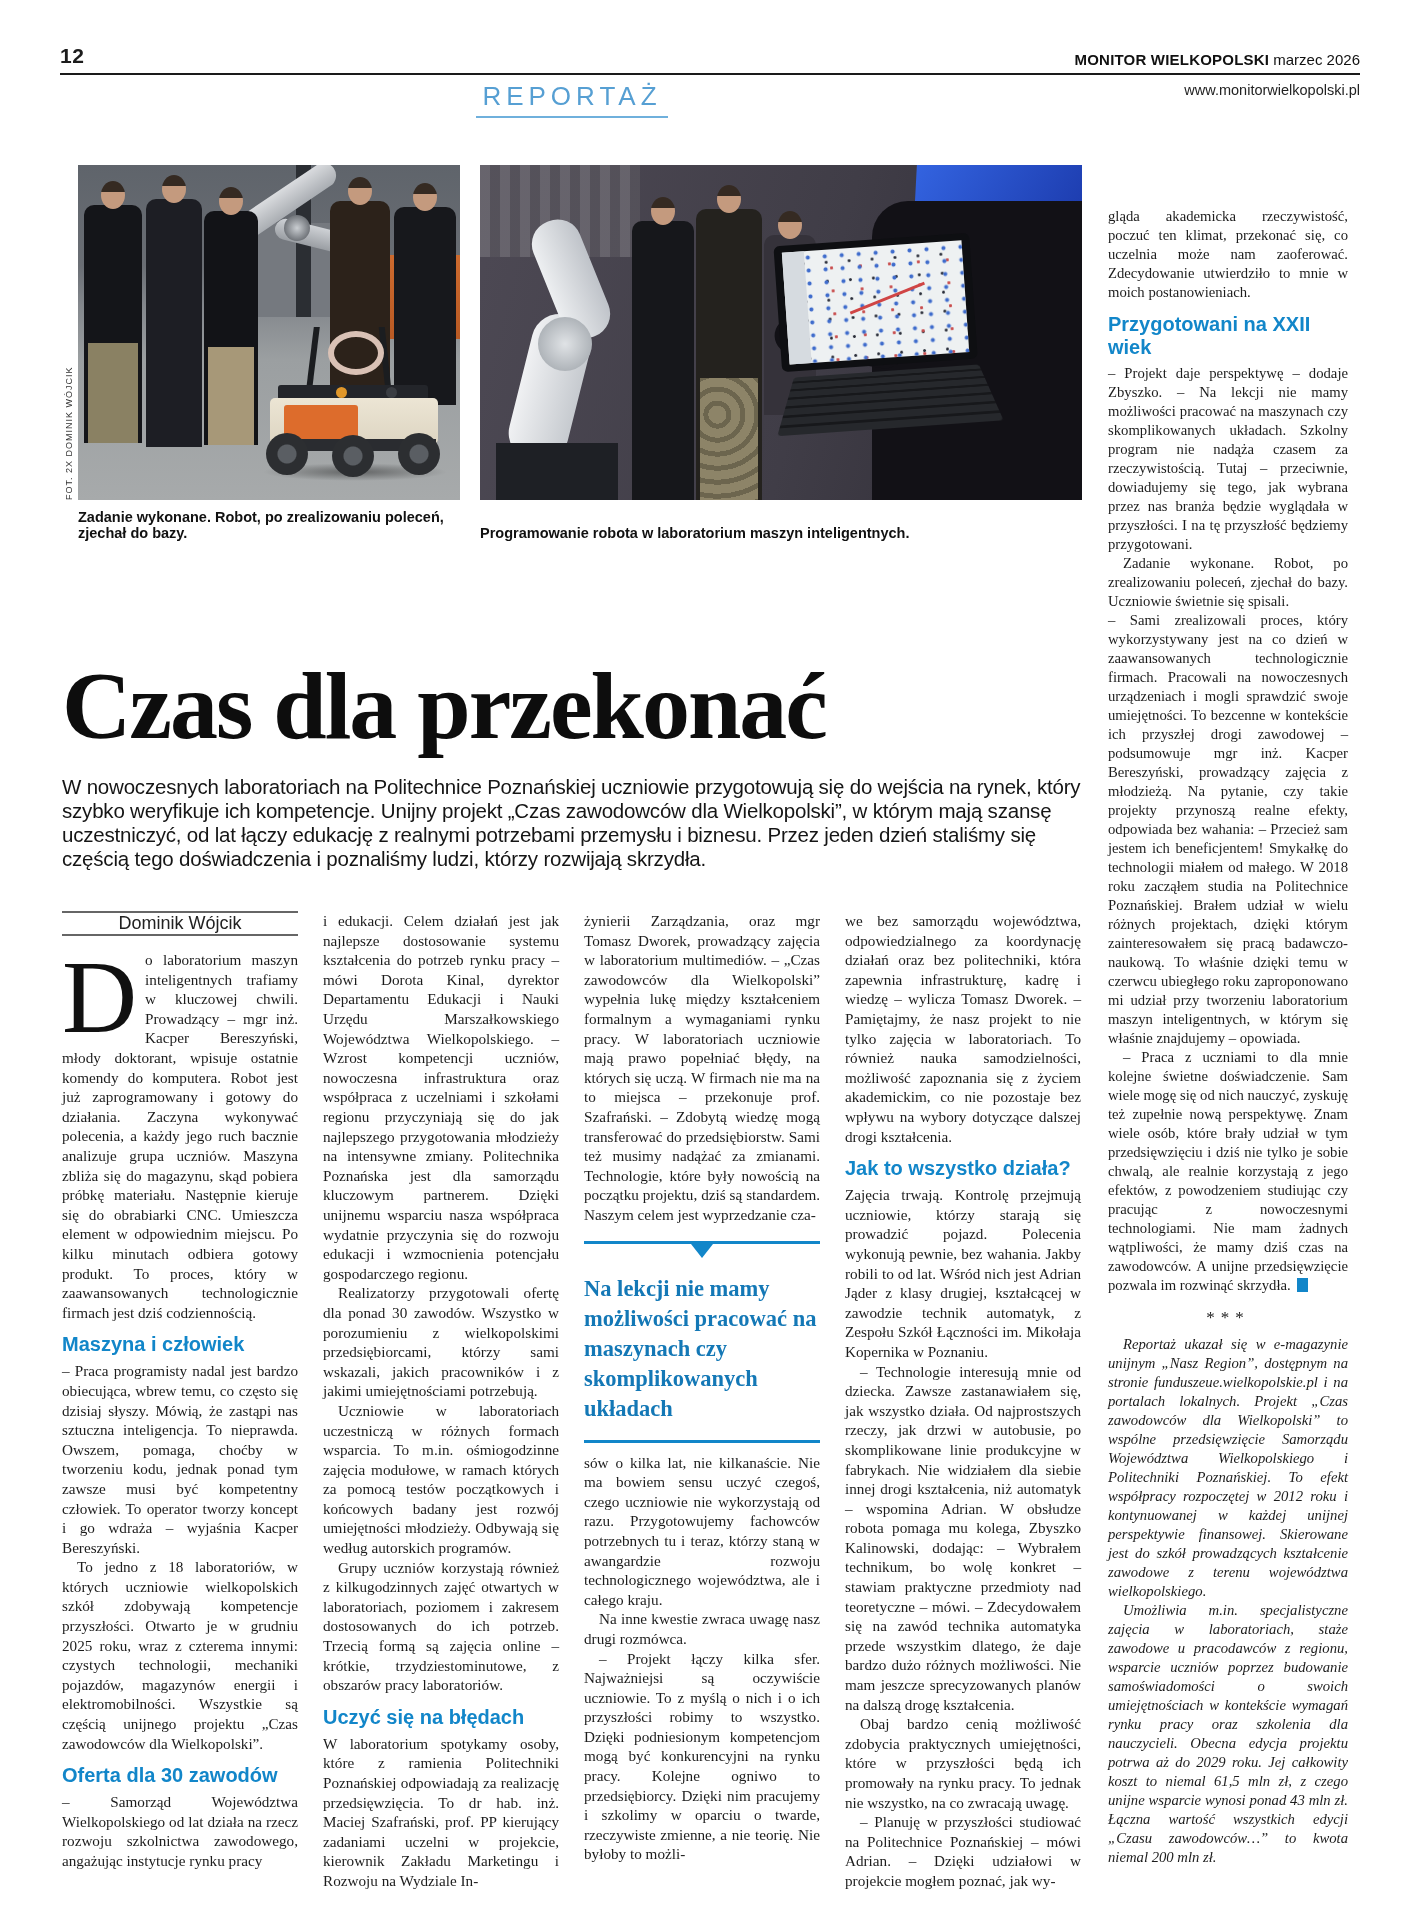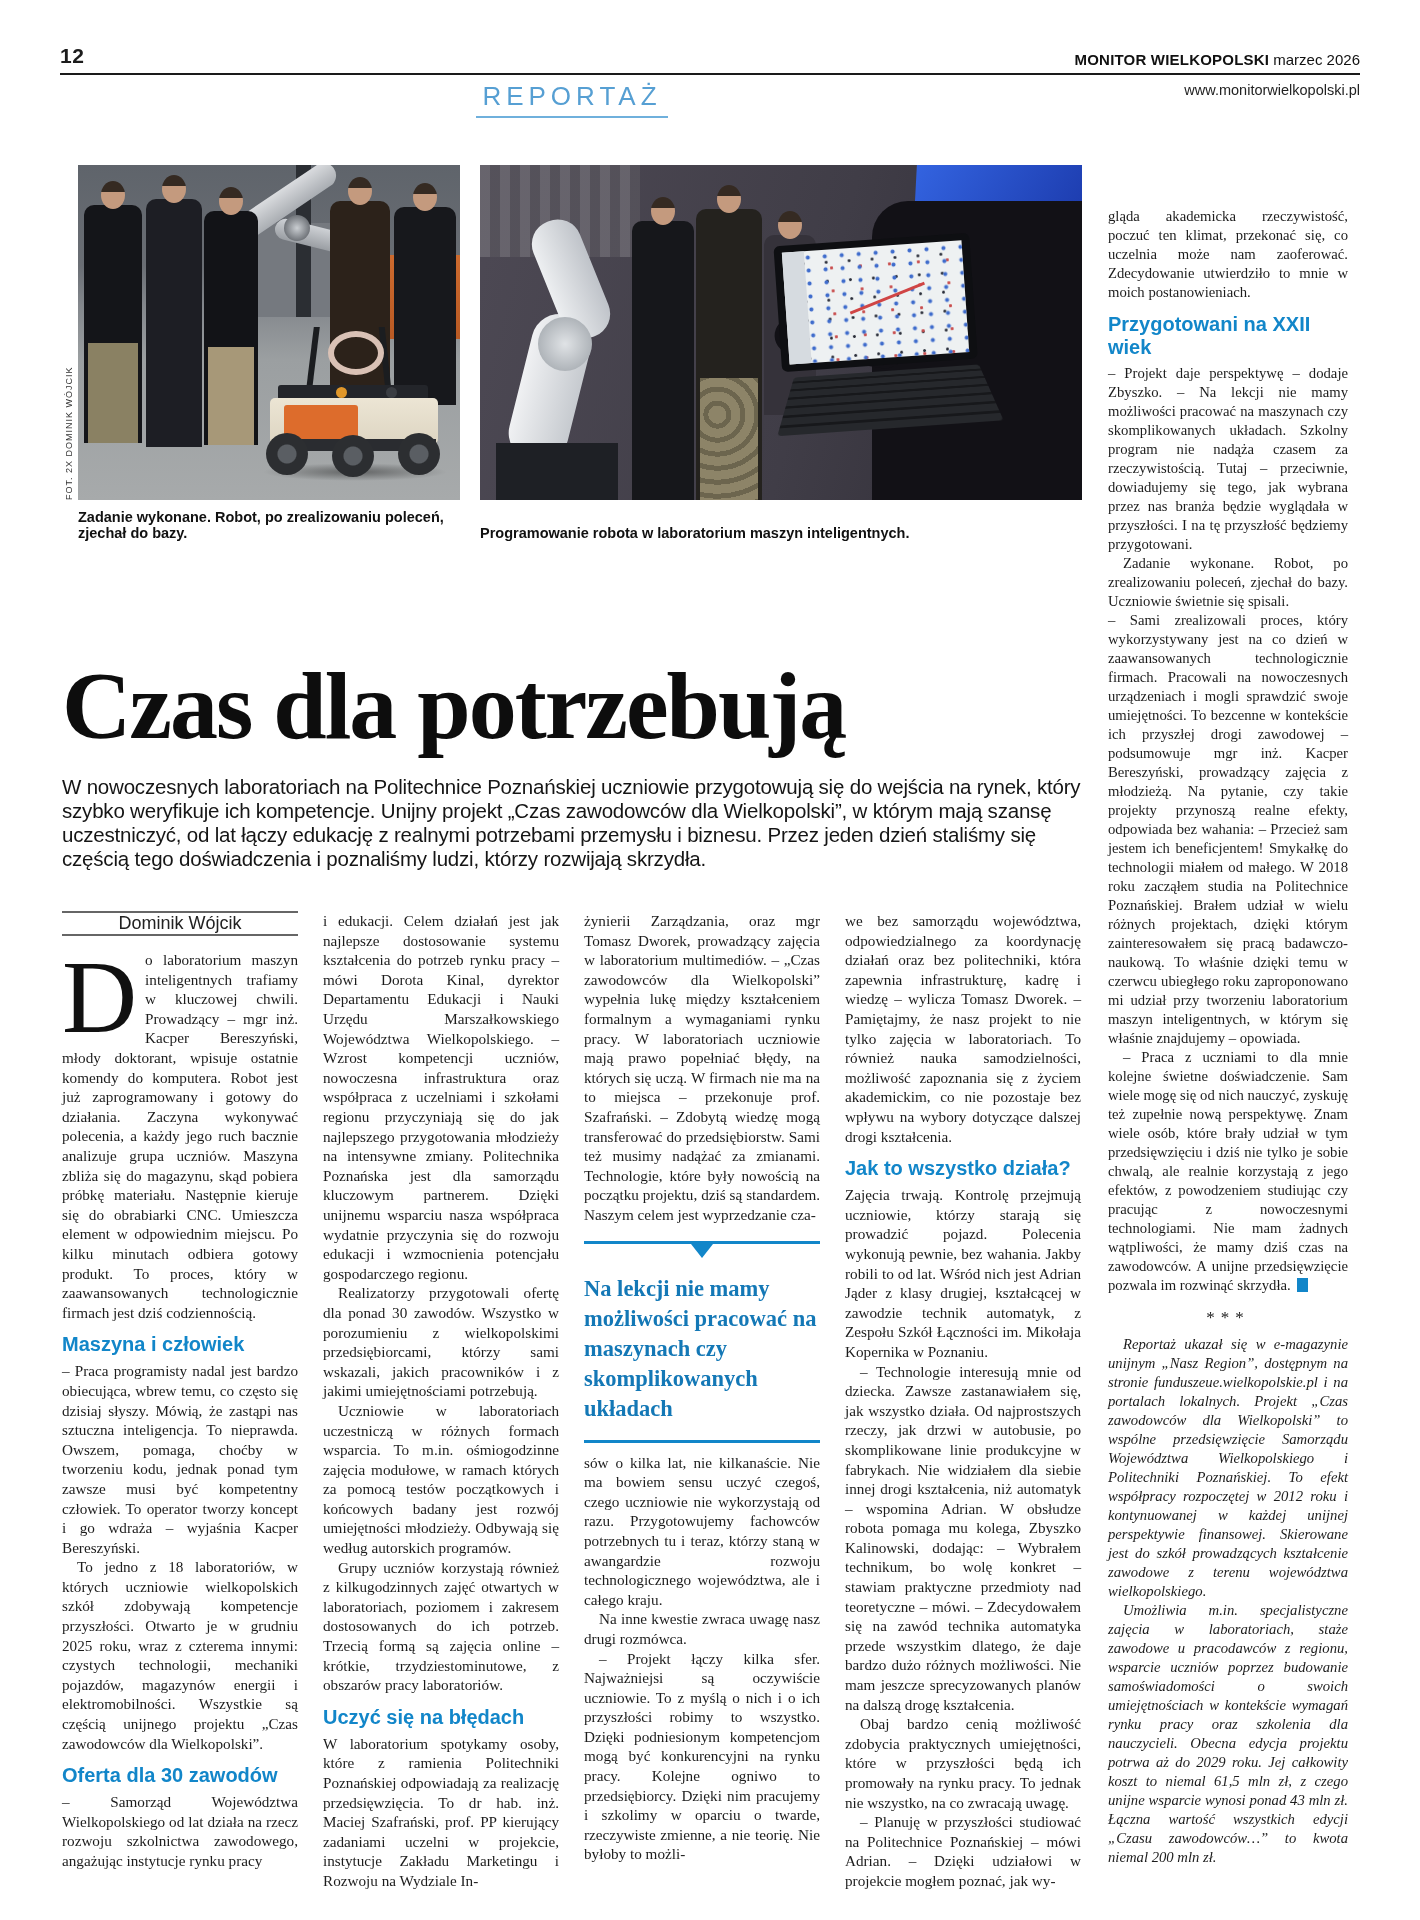--- a/index.html
+++ b/index.html
@@ -152,40 +152,40 @@
             <div style="left:2px;top:122px;width:204px;height:72px;background:repeating-linear-gradient(0deg,#26282c 0 8px,#17181b 8px 11px);border-radius:4px;transform:perspective(220px) rotateX(38deg);"></div>
           </div>
         </div>
       </div>
 
       <div class="caps">
         <div class="cap1">Zadanie wykonane. Robot, po zrealizowaniu poleceń, zjechał do bazy.</div>
         <div class="cap2">Programowanie robota w laboratorium maszyn inteligentnych.</div>
       </div>
 
-      <h1 class="headline">Czas dla potrzebują</h1>
+      <h1 class="headline">Czas dla przekonać</h1>
       <p class="lead">W nowoczesnych laboratoriach na Politechnice Poznańskiej uczniowie przygotowują się do wejścia na rynek, który szybko weryfikuje ich kompetencje. Unijny projekt „Czas zawodowców dla Wielkopolski”, w którym mają szansę uczestniczyć, od lat łączy edukację z realnymi potrzebami przemysłu i biznesu. Przez jeden dzień staliśmy się częścią tego doświadczenia i poznaliśmy ludzi, którzy rozwijają skrzydła.</p>
 
       <div class="cols">
         <div class="col">
             <div class="byline">Dominik Wójcik</div>
             <p class="body ni"><span class="dropcap">D</span>o laboratorium maszyn inteligentnych trafiamy w kluczowej chwili. Prowadzący – mgr inż. Kacper Bereszyński, młody doktorant, wpisuje ostatnie komendy do komputera. Robot jest już zaprogramowany i gotowy do działania. Zaczyna wykonywać polecenia, a każdy jego ruch bacznie analizuje grupa uczniów. Maszyna zbliża się do magazynu, skąd pobiera próbkę materiału. Następnie kieruje się do obrabiarki CNC. Umieszcza element w odpowiednim miejscu. Po kilku minutach odbiera gotowy produkt. To proces, który w zaawansowanych technologicznie firmach jest dziś codziennością.</p>
             <h3 class="subhead">Maszyna i człowiek</h3>
             <p class="body ni">– Praca programisty nadal jest bardzo obiecująca, wbrew temu, co często się dzisiaj słyszy. Mówią, że zastąpi nas sztuczna inteligencja. To nieprawda. Owszem, pomaga, choćby w tworzeniu kodu, jednak ponad tym zawsze musi być kompetentny człowiek. To operator tworzy koncept i go wdraża – wyjaśnia Kacper Bereszyński.</p>
             <p class="body">To jedno z 18 laboratoriów, w których uczniowie wielkopolskich szkół zdobywają kompetencje przyszłości. Otwarto je w grudniu 2025 roku, wraz z czterema innymi: czystych technologii, mechaniki pojazdów, magazynów energii i elektromobilności. Wszystkie są częścią unijnego projektu „Czas zawodowców dla Wielkopolski”.</p>
             <h3 class="subhead">Oferta dla 30 zawodów</h3>
             <p class="body ni">– Samorząd Województwa Wielkopolskiego od lat działa na rzecz rozwoju szkolnictwa zawodowego, angażując instytucje rynku pracy</p>
           </div>
         <div class="col">
             <p class="body ni">i edukacji. Celem działań jest jak najlepsze dostosowanie systemu kształcenia do potrzeb rynku pracy – mówi Dorota Kinal, dyrektor Departamentu Edukacji i Nauki Urzędu Marszałkowskiego Województwa Wielkopolskiego. – Wzrost kompetencji uczniów, nowoczesna infrastruktura oraz współpraca z uczelniami i szkołami regionu przyczyniają się do jak najlepszego przygotowania młodzieży na intensywne zmiany. Politechnika Poznańska jest dla samorządu kluczowym partnerem. Dzięki unijnemu wsparciu nasza współpraca wydatnie przyczynia się do rozwoju edukacji i wzmocnienia potencjału gospodarczego regionu.</p>
             <p class="body">Realizatorzy przygotowali ofertę dla ponad 30 zawodów. Wszystko w porozumieniu z wielkopolskimi przedsiębiorcami, którzy sami wskazali, jakich pracowników i z jakimi umiejętnościami potrzebują.</p>
             <p class="body">Uczniowie w laboratoriach uczestniczą w różnych formach wsparcia. To m.in. ośmiogodzinne zajęcia modułowe, w ramach których za pomocą testów początkowych i końcowych badany jest rozwój umiejętności młodzieży. Odbywają się według autorskich programów.</p>
             <p class="body">Grupy uczniów korzystają również z kilkugodzinnych zajęć otwartych w laboratoriach, poziomem i zakresem dostosowanych do ich potrzeb. Trzecią formą są zajęcia online – krótkie, trzydziestominutowe, z obszarów pracy laboratoriów.</p>
             <h3 class="subhead">Uczyć się na błędach</h3>
-            <p class="body ni">W laboratorium spotykamy osoby, które z ramienia Politechniki Poznańskiej odpowiadają za realizację przedsięwzięcia. To dr hab. inż. Maciej Szafrański, prof. PP kierujący zadaniami uczelni w projekcie, instytucje Zakładu Marketingu i Rozwoju na Wydziale In-</p>
+            <p class="body ni">W laboratorium spotykamy osoby, które z ramienia Politechniki Poznańskiej odpowiadają za realizację przedsięwzięcia. To dr hab. inż. Maciej Szafrański, prof. PP kierujący zadaniami uczelni w projekcie, kierownik Zakładu Marketingu i Rozwoju na Wydziale In-</p>
           </div>
         <div class="col">
             <p class="body ni">żynierii Zarządzania, oraz mgr Tomasz Dworek, prowadzący zajęcia w laboratorium multimediów. – „Czas zawodowców dla Wielkopolski” wypełnia lukę między kształceniem formalnym a wymaganiami rynku pracy. W laboratoriach uczniowie mają prawo popełniać błędy, na których się uczą. W firmach nie ma na to miejsca – przekonuje prof. Szafrański. – Zdobytą wiedzę mogą transferować do przedsiębiorstw. Sami też musimy nadążać za zmianami. Technologie, które były nowością na początku projektu, dziś są standardem. Naszym celem jest wyprzedzanie cza-</p>
             <div class="pq">
               <div class="pq-top">
                 <span class="pq-tri"></span>
               </div>
               <div class="pq-text">Na lekcji nie mamy możliwości pracować na maszynach czy skomplikowanych układach</div>
               <div class="pq-bot"></div>
             </div>

